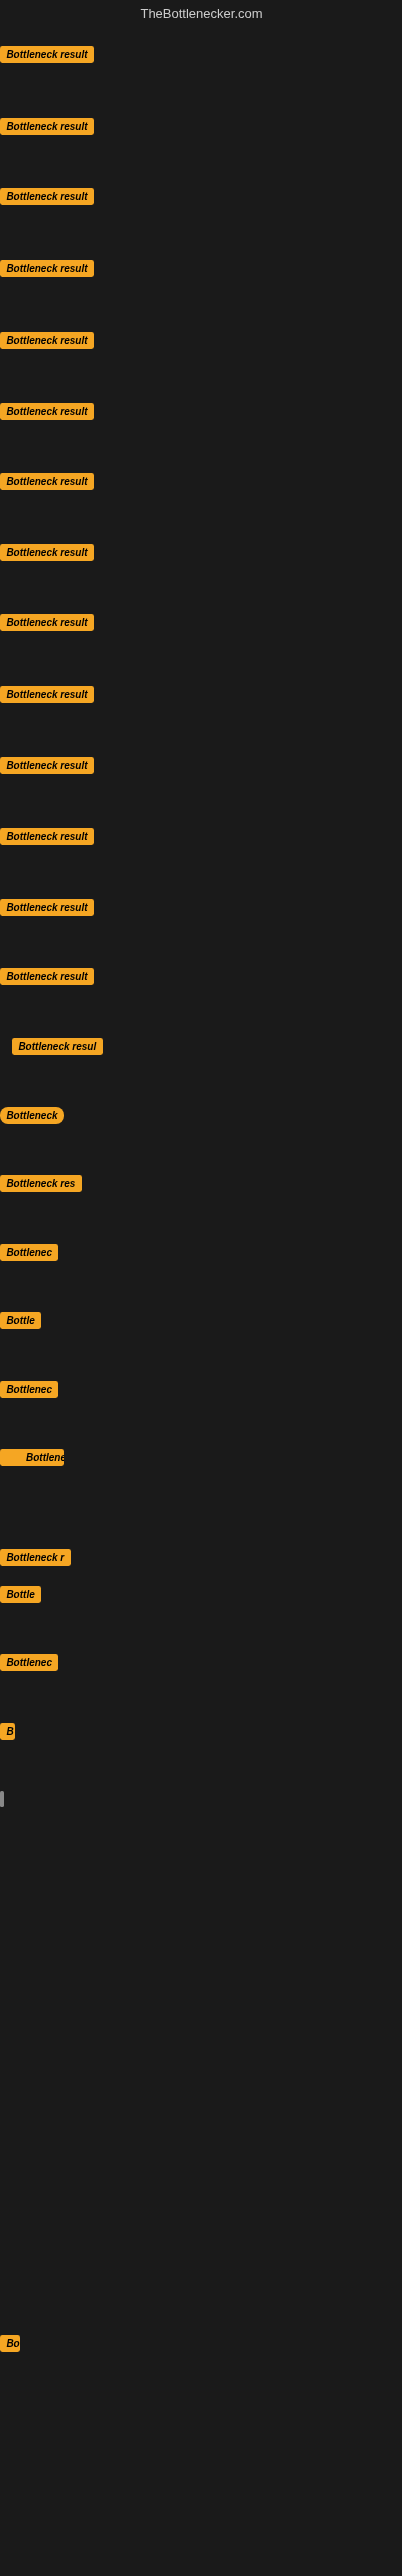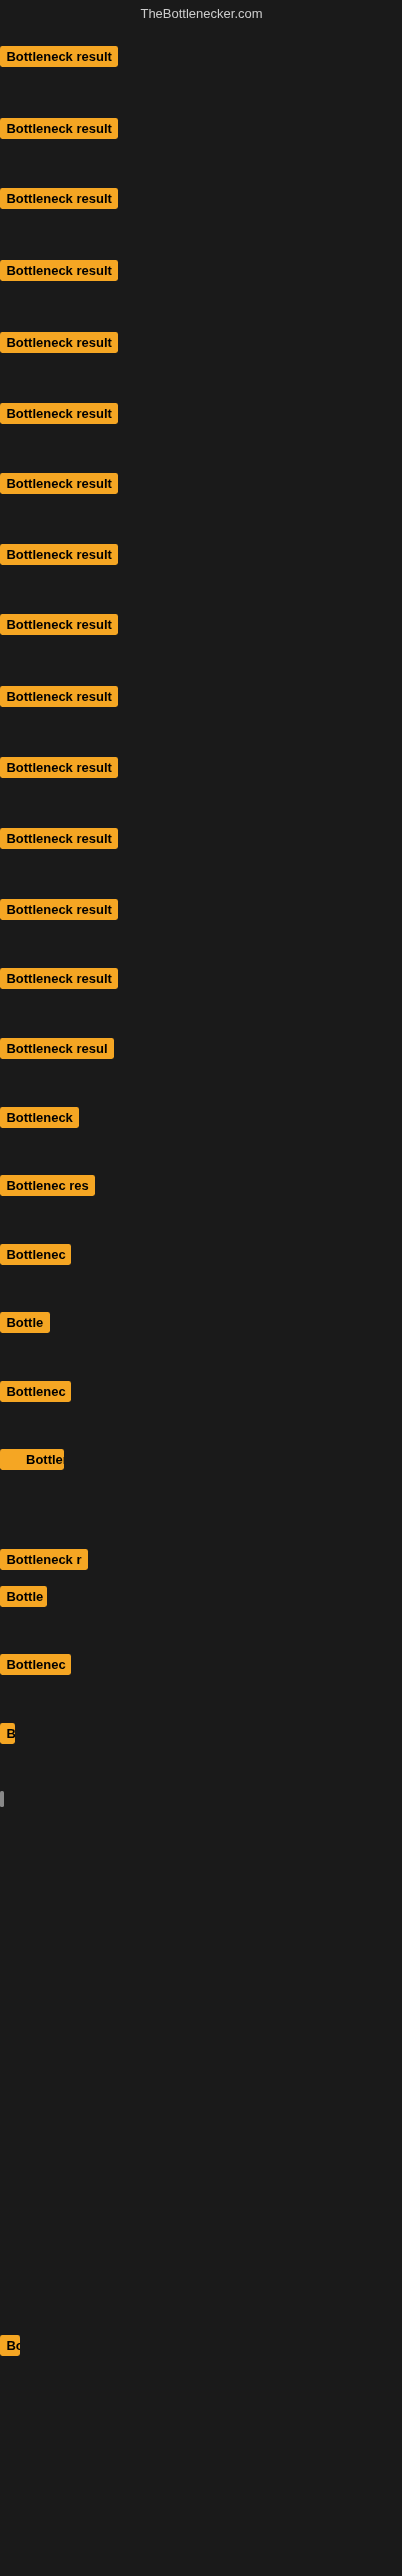--- a/index.html
+++ b/index.html
@@ -21,26 +21,27 @@
       padding: 6.4px 0;
       position: absolute;
       top: 0;
       left: 0;
       right: 0;
     }
     .bottleneck-badge {
       display: inline-block;
       background-color: #f5a623;
       color: #000;
-      font-size: 13px;
+      font-size: 10px;
       font-weight: bold;
       padding: 3.2px 6.4px;
       border-radius: 2.4px;
       white-space: nowrap;
       overflow: hidden;
+      font-style: italic;
     }
     .row {
       position: absolute;
       left: 0;
     }
   </style>
 </head>
 <body>
 
 <div class="site-title">TheBottlenecker.com</div>
@@ -53,23 +54,23 @@
     <div class="row" style="top: 332px;"><span class="bottleneck-badge" style="max-width: 151px;">Bottleneck result</span></div>
     <div class="row" style="top: 403px;"><span class="bottleneck-badge" style="max-width: 149px;">Bottleneck result</span></div>
     <div class="row" style="top: 473px;"><span class="bottleneck-badge" style="max-width: 147px;">Bottleneck result</span></div>
     <div class="row" style="top: 544px;"><span class="bottleneck-badge" style="max-width: 150px;">Bottleneck result</span></div>
     <div class="row" style="top: 614px;"><span class="bottleneck-badge" style="max-width: 146px;">Bottleneck result</span></div>
     <div class="row" style="top: 686px;"><span class="bottleneck-badge" style="max-width: 145px;">Bottleneck result</span></div>
     <div class="row" style="top: 757px;"><span class="bottleneck-badge" style="max-width: 143px;">Bottleneck result</span></div>
     <div class="row" style="top: 828px;"><span class="bottleneck-badge" style="max-width: 136px;">Bottleneck result</span></div>
     <div class="row" style="top: 899px;"><span class="bottleneck-badge" style="max-width: 138px;">Bottleneck result</span></div>
     <div class="row" style="top: 968px;"><span class="bottleneck-badge" style="max-width: 136px;">Bottleneck result</span></div>
-    <div class="row" style="top: 1038px;"><span class="bottleneck-badge" style="max-width: 127px;">Bottleneck resul</span></div>
-    <div class="row" style="top: 1107px;"><span class="bottleneck-badge" style="max-width: 81px;">Bottleneck</span></div>
-    <div class="row" style="top: 1175px;"><span class="bottleneck-badge" style="max-width: 109px;">Bottlenec res</span></div>
+    <div class="row" style="top: 1038px;"><span class="bottleneck-badge" style="max-width: 127px; margin-left: 12px;">Bottleneck resul</span></div>
+    <div class="row" style="top: 1107px;"><span class="bottleneck-badge" style="max-width: 81px; border-radius: 8px;">Bottleneck</span></div>
+    <div class="row" style="top: 1175px;"><span class="bottleneck-badge" style="max-width: 109px;">Bottleneck res</span></div>
     <div class="row" style="top: 1244px;"><span class="bottleneck-badge" style="max-width: 71px;">Bottlenec</span></div>
     <div class="row" style="top: 1312px;"><span class="bottleneck-badge" style="max-width: 52px;">Bottle</span></div>
     <div class="row" style="top: 1381px;"><span class="bottleneck-badge" style="max-width: 71px;">Bottlenec</span></div>
     <div class="row" style="top: 1449px;"><span class="bottleneck-badge" style="max-width: 64px; padding-left: 26px;">Bottlene</span></div>
     <div class="row" style="top: 1549px;"><span class="bottleneck-badge" style="max-width: 93px;">Bottleneck r</span></div>
     <div class="row" style="top: 1586px;"><span class="bottleneck-badge" style="max-width: 47px;">Bottle</span></div>
     <div class="row" style="top: 1654px;"><span class="bottleneck-badge" style="max-width: 71px;">Bottlenec</span></div>
     <div class="row" style="top: 1723px;"><span class="bottleneck-badge" style="max-width: 14.5px;">B</span></div>
     <div style="position: absolute; top: 1791px; left: 0px; width: 4px; height: 16px; background-color: rgb(136, 136, 136); border-radius: 1.6px;"></div>
     <div class="row" style="top: 2335px;"><span class="bottleneck-badge" style="max-width: 20px;">Bo</span></div>

